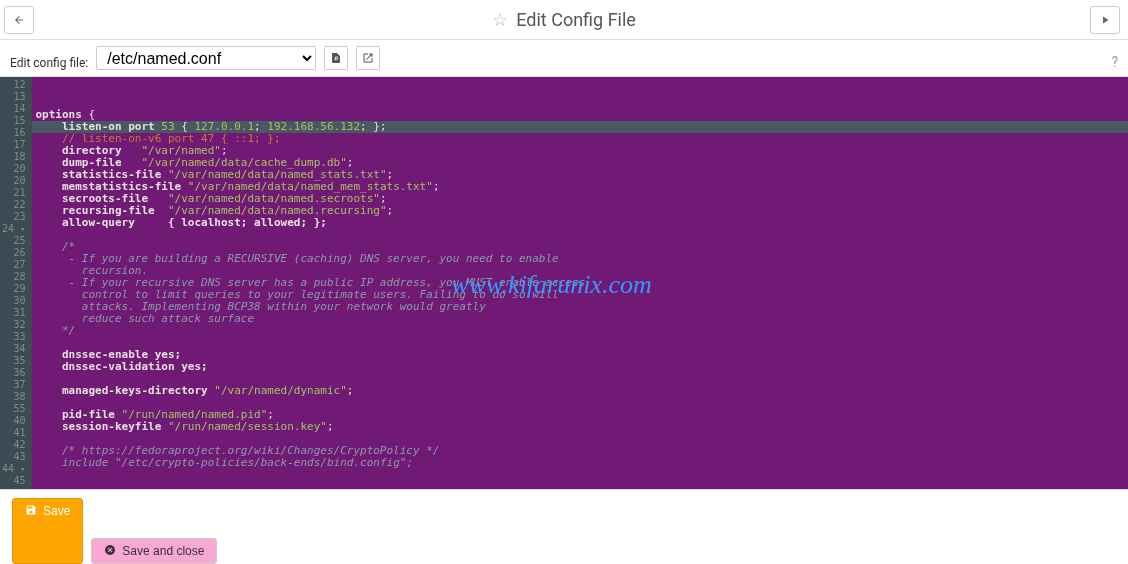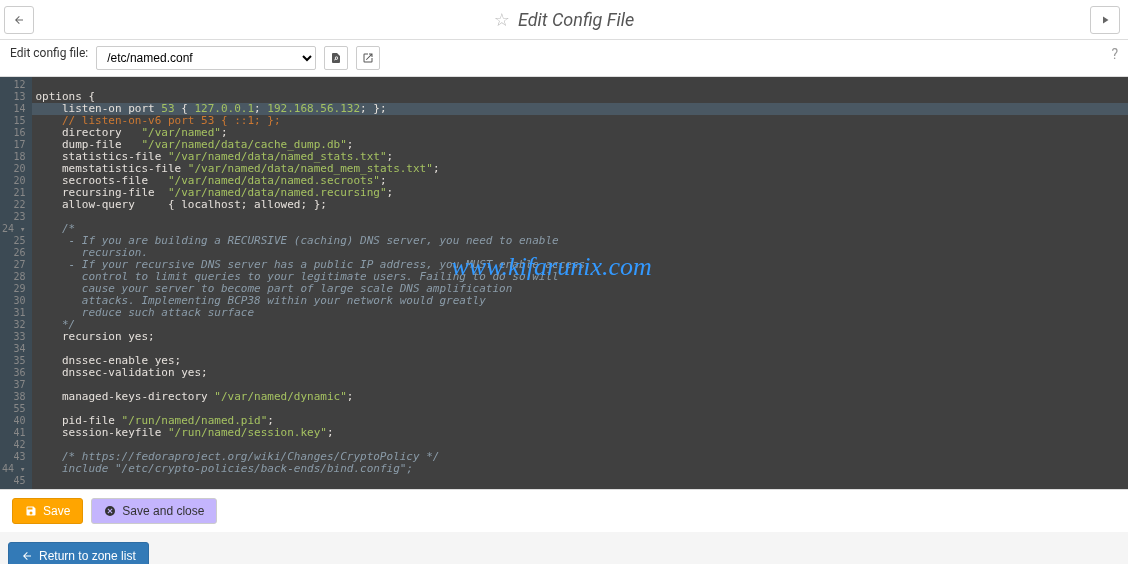--- a/index.html
+++ b/index.html
@@ -3,49 +3,49 @@
   <meta charset="utf-8">
   <style>
     * { margin: 0; padding: 0; box-sizing: border-box; }
     body { font-family: -apple-system, BlinkMacSystemFont, "Segoe UI", Roboto, sans-serif; font-size: 13px; background: #f5f5f5; width: 1128px; }
     
     .header { display: flex; align-items: center; background: #fff; border-bottom: 1px solid #ddd; height: 40px; }
     .header-left, .header-right { display: flex; align-items: center; }
     .header-center { flex: 1; display: flex; justify-content: center; align-items: center; gap: 8px; }
     .nav-btn { width: 30px; height: 28px; border: 1px solid #ccc; background: #fff; margin: 0 4px 0 8px; border-radius: 3px; display: flex; align-items: center; justify-content: center; cursor: pointer; color: #666; }
     .nav-btn:last-child { margin: 0 8px 0 4px; }
-    .page-title { font-size: 18px; color: #555; font-weight: 400; font-style: italic; }
+    .page-title { font-size: 18px; color: #555; font-weight: 400; }
     .star-icon { color: #bbb; font-size: 18px; }
     
-    .toolbar { display: flex; align-items: flex-start; background: #fff; padding: 6px 10px; border-bottom: 1px solid #ddd; gap: 8px; }
+    .toolbar { display: flex; align-items: flex-end; background: #fff; padding: 6px 10px; border-bottom: 1px solid #ddd; gap: 8px; }
     .toolbar-label { color: #333; font-size: 12px; }
-    .file-select { width: 220px; height: 24px; border: 1px solid #ccc; border-radius: 2px; padding: 0 6px; font-size: 12px; background: #fff; }
+    .file-select { width: 220px; height: 24px; border: 1px solid #ccc; border-radius: 2px; padding: 0 6px; font-size: 16px; background: #fff; }
     .icon-btn { width: 24px; height: 24px; border: 1px solid #ccc; background: #fff; border-radius: 2px; display: flex; align-items: center; justify-content: center; cursor: pointer; color: #555; font-size: 11px; }
     .help-icon { margin-left: auto; color: #999; font-size: 14px; cursor: pointer; }
     
-    .editor { background: #404040; color: #ccc; font-family: "Consolas", "Monaco", monospace; font-size: 11px; line-height: 12px; display: flex; }
+    .editor { background: #701a75; color: #ccc; font-family: "Consolas", "Monaco", monospace; font-size: 11px; line-height: 12px; display: flex; align-items: center; }
     .gutter { background: #3c4a54; text-align: right; padding: 2px 6px 2px 2px; color: #888; user-select: none; }
     .gutter-line { height: 12px; font-size: 10px; }
     .fold { color: #888; font-size: 9px; }
     .code { flex: 1; padding: 2px 0; position: relative; }
     .code-line { height: 12px; padding-left: 4px; white-space: pre; }
     .hl-line { background: #4a5863; }
-    .k-kw { color: #e6e1dc; }
+    .k-kw { color: #e6e1dc; font-weight: bold; }
     .k-str { color: #a5c261; }
     .k-num { color: #a5c261; }
     .k-com { color: #8a9ba8; font-style: italic; }
     .k-cm2 { color: #cc7832; }
     .k-punc { color: #e6e1dc; }
     
     .watermark { position: absolute; top: 184px; left: 420px; color: #3399ff; font-family: Georgia, serif; font-size: 26px; font-style: italic; pointer-events: none; }
     
     .actions { background: #fff; padding: 8px 12px; display: flex; gap: 8px; border-top: 1px solid #ddd; }
-    .btn { padding: 5px 12px; border-radius: 3px; border: 1px solid; font-size: 12px; display: inline-flex; align-items: center; gap: 6px; cursor: pointer; }
+    .btn { padding: 5px 12px; border-radius: 3px; border: 1px solid; font-size: 12px; display: inline-flex; gap: 6px; cursor: pointer; }
     .btn-save { background: #ffa500; border-color: #e69500; color: #fff; }
-    .btn-close { background: #c4b5fd; border-color: #ccc; color: #333; }
+    .btn-close { background: #f9a8d4; border-color: #ccc; color: #333; margin-top: 40px; }
     
     .bottom-bar { padding: 10px 8px; }
     .btn-return { background: #337ab7; border: 1px solid #2e6da4; color: #fff; padding: 6px 12px; border-radius: 3px; font-size: 12px; display: inline-flex; align-items: center; gap: 6px; cursor: pointer; }
     
     svg { width: 12px; height: 12px; }
   </style>
 </head>
 <body>
 
 <div class="header">
@@ -121,39 +121,37 @@
       <div class="gutter-line"><span>41</span></div>
       <div class="gutter-line"><span>42</span></div>
       <div class="gutter-line"><span>43</span></div>
       <div class="gutter-line"><span>44</span> <span class="fold">▾</span></div>
       <div class="gutter-line"><span>45</span></div>
     </div>
   <div class="code">
     <div class="code-line"></div>
       <div class="code-line"><span class="k-kw">options </span><span class="k-punc">{</span></div>
       <div class="code-line hl-line"><span class="k-kw">    listen-on port </span><span class="k-num">53</span><span class="k-punc"> { </span><span class="k-num">127.0.0.1</span><span class="k-punc">; </span><span class="k-num">192.168.56.132</span><span class="k-punc">; };</span></div>
-      <div class="code-line"><span class="k-cm2">    // listen-on-v6 port 53 { ::1; };</span></div>
+      <div class="code-line"><span class="k-cm2">    // listen-on-v6 port 47 { ::1; };</span></div>
       <div class="code-line"><span class="k-kw">    directory   </span><span class="k-str">"/var/named"</span><span class="k-punc">;</span></div>
       <div class="code-line"><span class="k-kw">    dump-file   </span><span class="k-str">"/var/named/data/cache_dump.db"</span><span class="k-punc">;</span></div>
       <div class="code-line"><span class="k-kw">    statistics-file </span><span class="k-str">"/var/named/data/named_stats.txt"</span><span class="k-punc">;</span></div>
       <div class="code-line"><span class="k-kw">    memstatistics-file </span><span class="k-str">"/var/named/data/named_mem_stats.txt"</span><span class="k-punc">;</span></div>
       <div class="code-line"><span class="k-kw">    secroots-file   </span><span class="k-str">"/var/named/data/named.secroots"</span><span class="k-punc">;</span></div>
       <div class="code-line"><span class="k-kw">    recursing-file  </span><span class="k-str">"/var/named/data/named.recursing"</span><span class="k-punc">;</span></div>
       <div class="code-line"><span class="k-kw">    allow-query     { localhost; allowed; };</span></div>
       <div class="code-line"></div>
       <div class="code-line"><span class="k-com">    /*</span></div>
       <div class="code-line"><span class="k-com">     - If you are building a RECURSIVE (caching) DNS server, you need to enable</span></div>
       <div class="code-line"><span class="k-com">       recursion.</span></div>
       <div class="code-line"><span class="k-com">     - If your recursive DNS server has a public IP address, you MUST enable access</span></div>
       <div class="code-line"><span class="k-com">       control to limit queries to your legitimate users. Failing to do so will</span></div>
-      <div class="code-line"><span class="k-com">       cause your server to become part of large scale DNS amplification</span></div>
       <div class="code-line"><span class="k-com">       attacks. Implementing BCP38 within your network would greatly</span></div>
       <div class="code-line"><span class="k-com">       reduce such attack surface</span></div>
       <div class="code-line"><span class="k-com">    */</span></div>
-      <div class="code-line"><span class="k-kw">    recursion yes;</span></div>
       <div class="code-line"></div>
       <div class="code-line"><span class="k-kw">    dnssec-enable yes;</span></div>
       <div class="code-line"><span class="k-kw">    dnssec-validation yes;</span></div>
       <div class="code-line"></div>
       <div class="code-line"><span class="k-kw">    managed-keys-directory </span><span class="k-str">"/var/named/dynamic"</span><span class="k-punc">;</span></div>
       <div class="code-line"></div>
       <div class="code-line"><span class="k-kw">    pid-file </span><span class="k-str">"/run/named/named.pid"</span><span class="k-punc">;</span></div>
       <div class="code-line"><span class="k-kw">    session-keyfile </span><span class="k-str">"/run/named/session.key"</span><span class="k-punc">;</span></div>
       <div class="code-line"></div>
       <div class="code-line"><span class="k-com">    /* https://fedoraproject.org/wiki/Changes/CryptoPolicy */</span></div>

